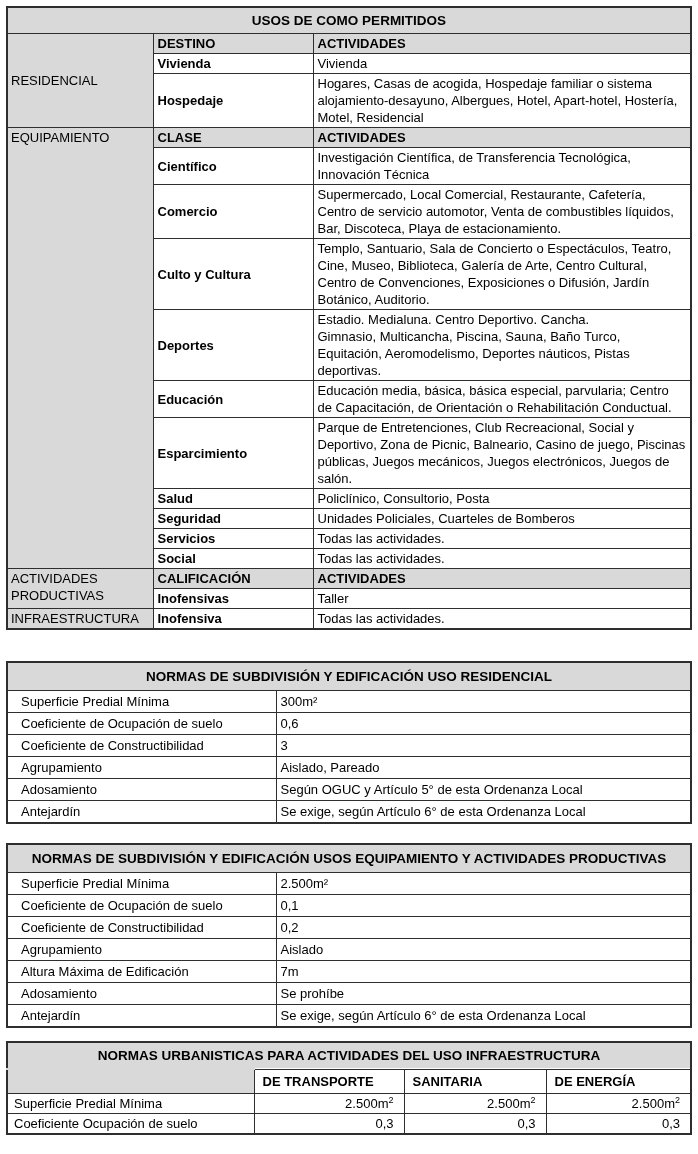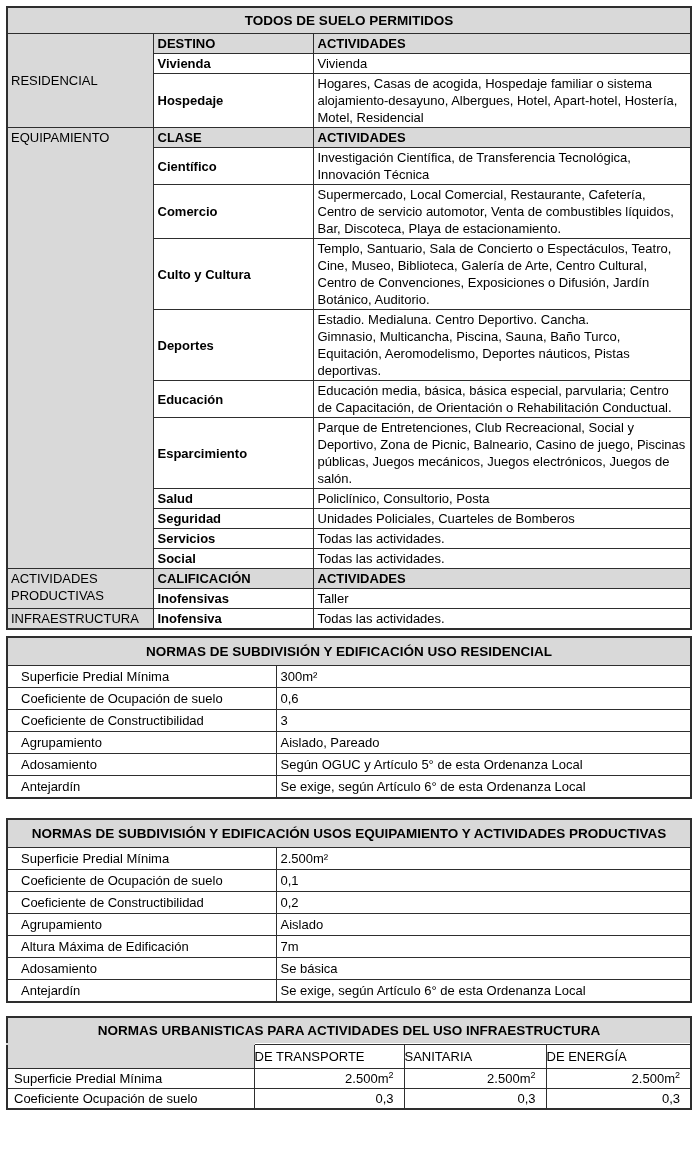--- a/index.html
+++ b/index.html
@@ -12,45 +12,45 @@
   .title{font-weight:bold;text-align:center;font-size:13.5px;padding:4px 6px;}
   .cat{font-weight:normal;padding-left:3px;}
   .vtop{vertical-align:top;}
   .hdr{font-weight:bold;}
   .center{text-align:left;}
   .lbl{font-weight:bold;vertical-align:middle;}
   .val{vertical-align:top;white-space:pre-line;}
   table.outer{border:2px solid #2e2e2e;}
   .banner{border:2px solid #2e2e2e;border-top:none;background:#d9d9d9;
     font-weight:bold;text-align:center;font-size:13.5px;padding:5px 10px;}
-  .norms{margin-top:6px;}
+  .norms{margin-top:31px;}
   .norms td{height:19px;}
   .norms .nlbl{padding-left:13px;}
   .norms .nval{padding-left:4px;}
   .t4{margin-top:13px;}
   .t4 .nlbl4{padding-left:6px;}
-  .t4 .subhdr{font-weight:normal;padding:3px 2px 3px 0;}
+  .t4 .subhdr{font-weight:bold;padding:3px 2px 3px 8px;}
   .t4 .num{text-align:right;padding-right:10px;}
   .t4 .corner{border-top:2px solid #d9d9d9;}
   sup{font-size:9px;line-height:0;}
 </style>
 </head>
 <body>
 
 <div class="page">
 
   <table class="outer">
     <colgroup>
         <col style="width:146px">
         <col style="width:160px">
         <col>
       </colgroup>
     <tbody>
         <tr>
-      <td colspan="3" class="title gray">TODOS DE SUELO PERMITIDOS</td>
+      <td colspan="3" class="title gray">USOS DE COMO PERMITIDOS</td>
     </tr>
     <tr>
       <td rowspan="3" class="cat gray">RESIDENCIAL</td>
       <td class="hdr gray center">DESTINO</td>
       <td class="hdr gray center">ACTIVIDADES</td>
     </tr>
     <tr>
       <td class="lbl">Vivienda</td>
       <td class="val">Vivienda</td>
     </tr>
@@ -182,21 +182,21 @@
     <tr>
           <td class="nlbl">Agrupamiento</td>
           <td class="nval">Aislado</td>
         </tr>
     <tr>
           <td class="nlbl">Altura Máxima de Edificación</td>
           <td class="nval">7m</td>
         </tr>
     <tr>
           <td class="nlbl">Adosamiento</td>
-          <td class="nval">Se básica</td>
+          <td class="nval">Se prohíbe</td>
         </tr>
     <tr>
           <td class="nlbl">Antejardín</td>
           <td class="nval">Se exige, según Artículo 6° de esta Ordenanza Local</td>
         </tr>
   </tbody>
     </table>
 
   <table class="outer t4">
     <colgroup>

